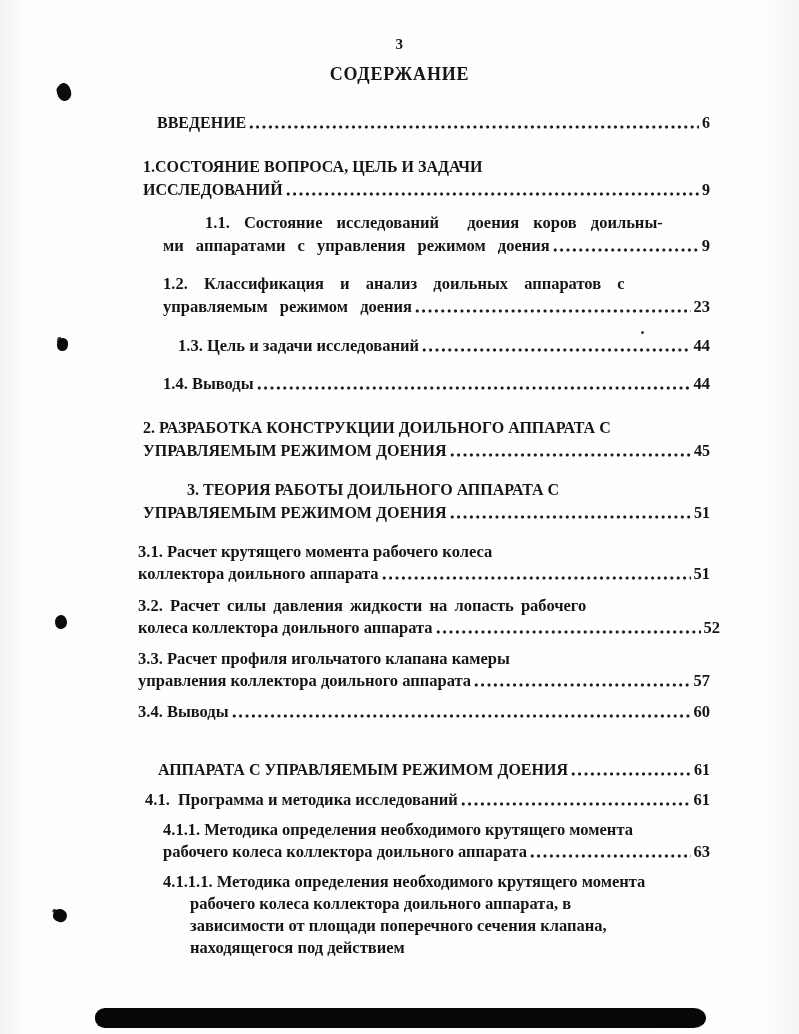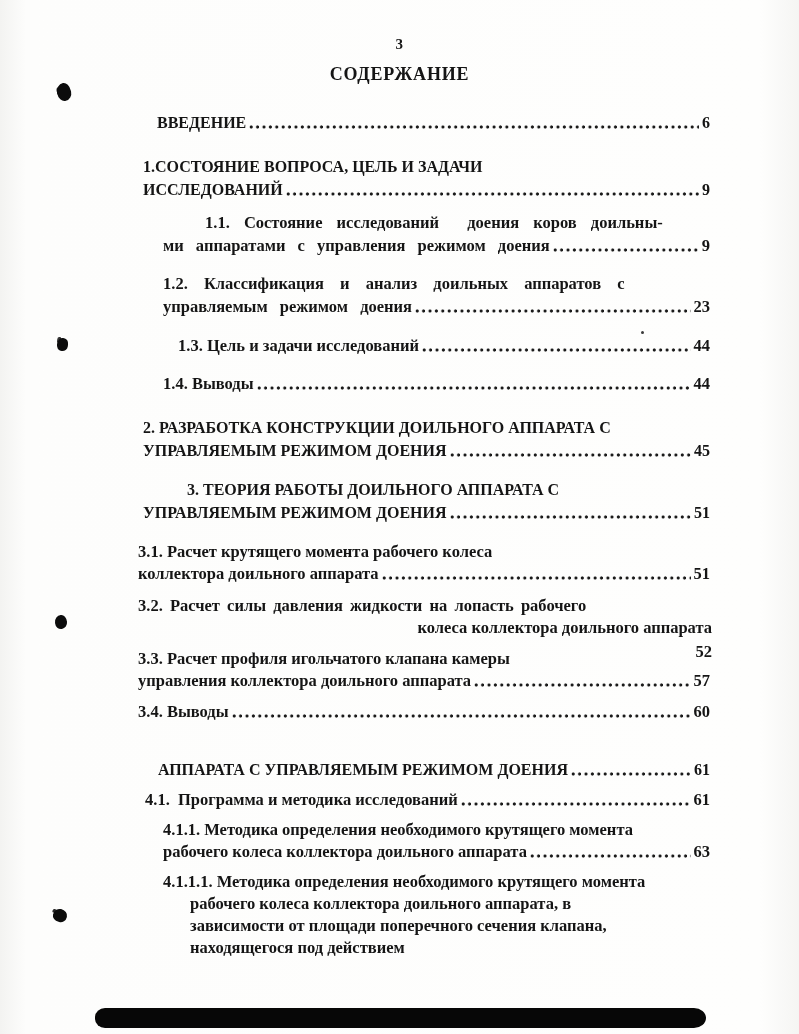--- a/index.html
+++ b/index.html
@@ -111,21 +111,21 @@
   </div>
   <div class="line" style="left:138px;top:563px;right:89px;">
     <span>коллектора доильного аппарата</span>
     <span class="leader"></span>
     <span class="pg">51</span>
   </div>
 
   <div class="line ws3" style="left:138px;top:595px;">
     <span>3.2. Расчет силы давления жидкости на лопасть рабочего</span>
   </div>
-  <div class="line" style="left:138px;top:617px;right:87px;flex-direction:column;">
+  <div class="line" style="left:138px;top:617px;right:79px;">
     <span>колеса коллектора доильного аппарата</span>
     <span class="leader"></span>
     <span class="pg">52</span>
   </div>
 
   <div class="line" style="left:138px;top:648px;">
     <span>3.3. Расчет профиля игольчатого клапана камеры</span>
   </div>
   <div class="line" style="left:138px;top:670px;right:89px;">
     <span>управления коллектора доильного аппарата</span>

